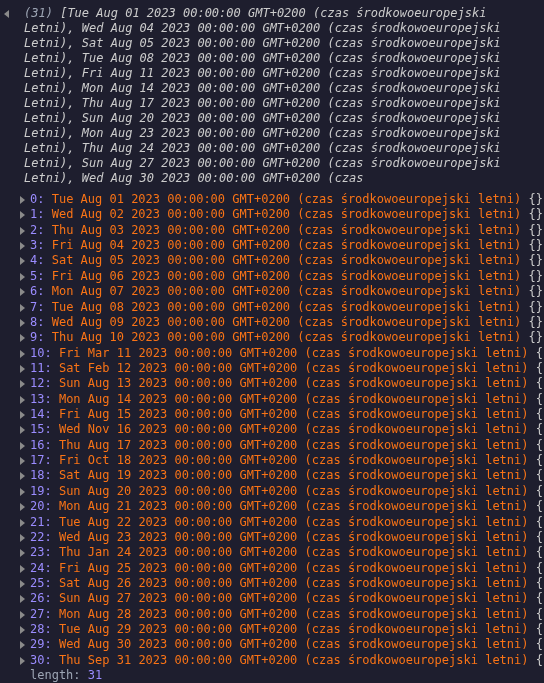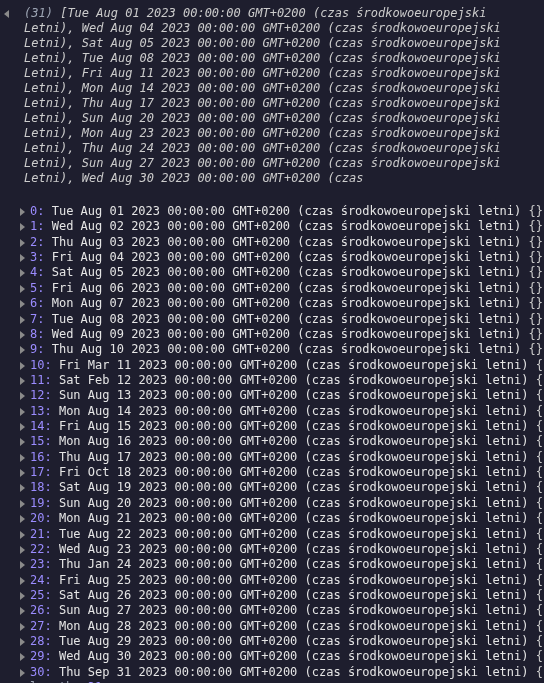--- a/index.html
+++ b/index.html
@@ -34,21 +34,21 @@
   }
   .kw { color: #4a9cd6; }
   .cls { color: #4ec9b0; }
   .result-line {
     color: #cccccc;
     font-style: italic;
     white-space: pre-wrap;
     line-height: 1.25;
     position: relative;
     padding-left: 10px;
-    margin-bottom: 18px;
+    margin-bottom: 6px;
   }
   .result-line::before {
     content: "";
     position: absolute;
     left: -10px; top: 4px;
     width: 0; height: 0;
     border-top: 4px solid transparent;
     border-bottom: 4px solid transparent;
     border-right: 5px solid #8a8a8a;
   }
@@ -64,21 +64,21 @@
   .entry::before {
     content: "";
     position: absolute;
     left: -10px; top: 4px;
     width: 0; height: 0;
     border-top: 4px solid transparent;
     border-bottom: 4px solid transparent;
     border-left: 5px solid #8a8a8a;
   }
   .idx { color: #9b8cff; }
-  .val { color: #e5e5e5; }
+  .val { color: #f97316; }
   .braces { color: #cccccc; }
   .meta-line {
     padding-left: 16px;
     line-height: 1.3;
   }
   .meta-key { color: #9da5b4; }
   .meta-val { color: #9b8cff; }
 </style>
 </head>
 <body>
@@ -97,21 +97,21 @@
       <div class="entry"><span class="idx">5:</span><span class="val"> Fri Aug 06 2023 00:00:00 GMT+0200 (czas środkowoeuropejski letni) </span><span class="braces">{}</span></div>
       <div class="entry"><span class="idx">6:</span><span class="val"> Mon Aug 07 2023 00:00:00 GMT+0200 (czas środkowoeuropejski letni) </span><span class="braces">{}</span></div>
       <div class="entry"><span class="idx">7:</span><span class="val"> Tue Aug 08 2023 00:00:00 GMT+0200 (czas środkowoeuropejski letni) </span><span class="braces">{}</span></div>
       <div class="entry"><span class="idx">8:</span><span class="val"> Wed Aug 09 2023 00:00:00 GMT+0200 (czas środkowoeuropejski letni) </span><span class="braces">{}</span></div>
       <div class="entry"><span class="idx">9:</span><span class="val"> Thu Aug 10 2023 00:00:00 GMT+0200 (czas środkowoeuropejski letni) </span><span class="braces">{}</span></div>
       <div class="entry"><span class="idx">10:</span><span class="val"> Fri Mar 11 2023 00:00:00 GMT+0200 (czas środkowoeuropejski letni) </span><span class="braces">{}</span></div>
       <div class="entry"><span class="idx">11:</span><span class="val"> Sat Feb 12 2023 00:00:00 GMT+0200 (czas środkowoeuropejski letni) </span><span class="braces">{}</span></div>
       <div class="entry"><span class="idx">12:</span><span class="val"> Sun Aug 13 2023 00:00:00 GMT+0200 (czas środkowoeuropejski letni) </span><span class="braces">{}</span></div>
       <div class="entry"><span class="idx">13:</span><span class="val"> Mon Aug 14 2023 00:00:00 GMT+0200 (czas środkowoeuropejski letni) </span><span class="braces">{}</span></div>
       <div class="entry"><span class="idx">14:</span><span class="val"> Fri Aug 15 2023 00:00:00 GMT+0200 (czas środkowoeuropejski letni) </span><span class="braces">{}</span></div>
-      <div class="entry"><span class="idx">15:</span><span class="val"> Mon Aug 16 2023 00:00:00 GMT+0200 (czas środkowoeuropejski letni) </span><span class="braces">{}</span></div>
+      <div class="entry"><span class="idx">15:</span><span class="val"> Wed Nov 16 2023 00:00:00 GMT+0200 (czas środkowoeuropejski letni) </span><span class="braces">{}</span></div>
       <div class="entry"><span class="idx">16:</span><span class="val"> Thu Aug 17 2023 00:00:00 GMT+0200 (czas środkowoeuropejski letni) </span><span class="braces">{}</span></div>
       <div class="entry"><span class="idx">17:</span><span class="val"> Fri Oct 18 2023 00:00:00 GMT+0200 (czas środkowoeuropejski letni) </span><span class="braces">{}</span></div>
       <div class="entry"><span class="idx">18:</span><span class="val"> Sat Aug 19 2023 00:00:00 GMT+0200 (czas środkowoeuropejski letni) </span><span class="braces">{}</span></div>
       <div class="entry"><span class="idx">19:</span><span class="val"> Sun Aug 20 2023 00:00:00 GMT+0200 (czas środkowoeuropejski letni) </span><span class="braces">{}</span></div>
       <div class="entry"><span class="idx">20:</span><span class="val"> Mon Aug 21 2023 00:00:00 GMT+0200 (czas środkowoeuropejski letni) </span><span class="braces">{}</span></div>
       <div class="entry"><span class="idx">21:</span><span class="val"> Tue Aug 22 2023 00:00:00 GMT+0200 (czas środkowoeuropejski letni) </span><span class="braces">{}</span></div>
       <div class="entry"><span class="idx">22:</span><span class="val"> Wed Aug 23 2023 00:00:00 GMT+0200 (czas środkowoeuropejski letni) </span><span class="braces">{}</span></div>
       <div class="entry"><span class="idx">23:</span><span class="val"> Thu Jan 24 2023 00:00:00 GMT+0200 (czas środkowoeuropejski letni) </span><span class="braces">{}</span></div>
       <div class="entry"><span class="idx">24:</span><span class="val"> Fri Aug 25 2023 00:00:00 GMT+0200 (czas środkowoeuropejski letni) </span><span class="braces">{}</span></div>
       <div class="entry"><span class="idx">25:</span><span class="val"> Sat Aug 26 2023 00:00:00 GMT+0200 (czas środkowoeuropejski letni) </span><span class="braces">{}</span></div>

